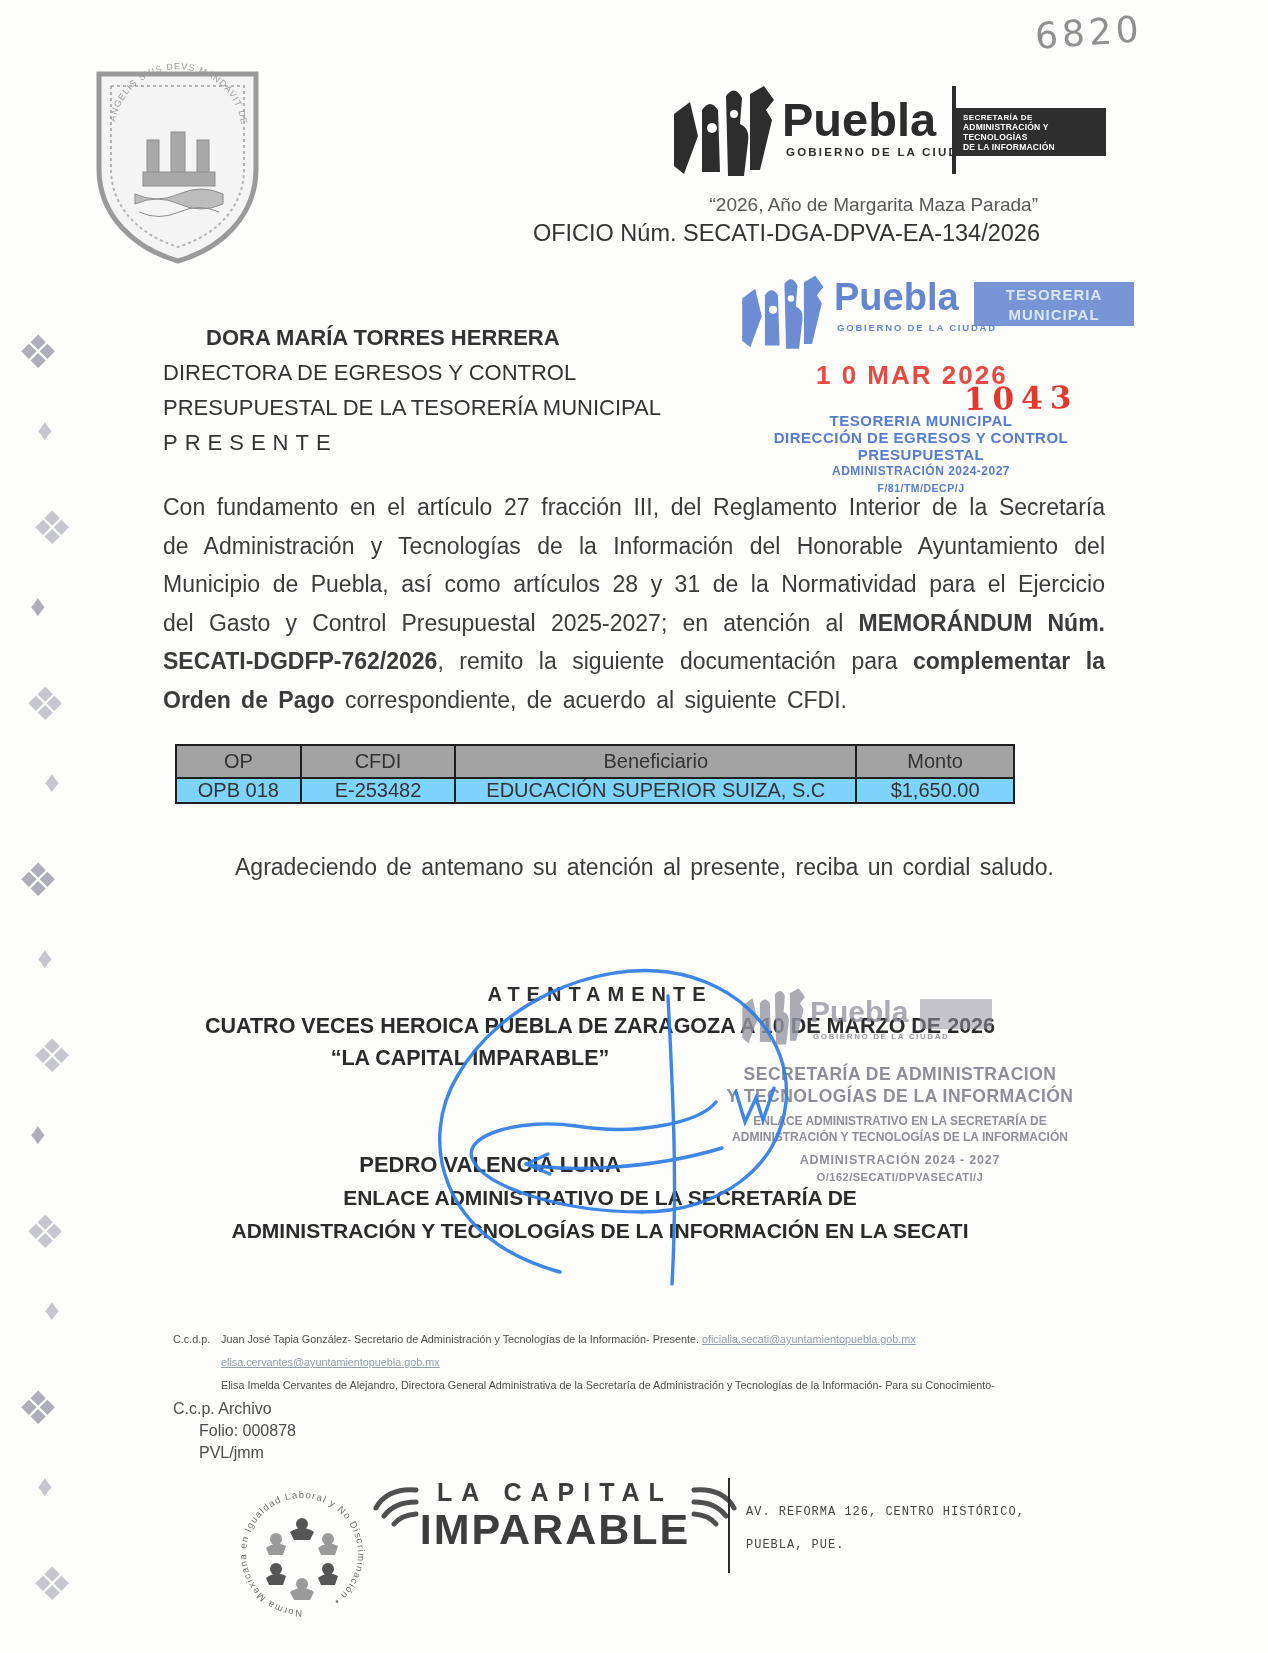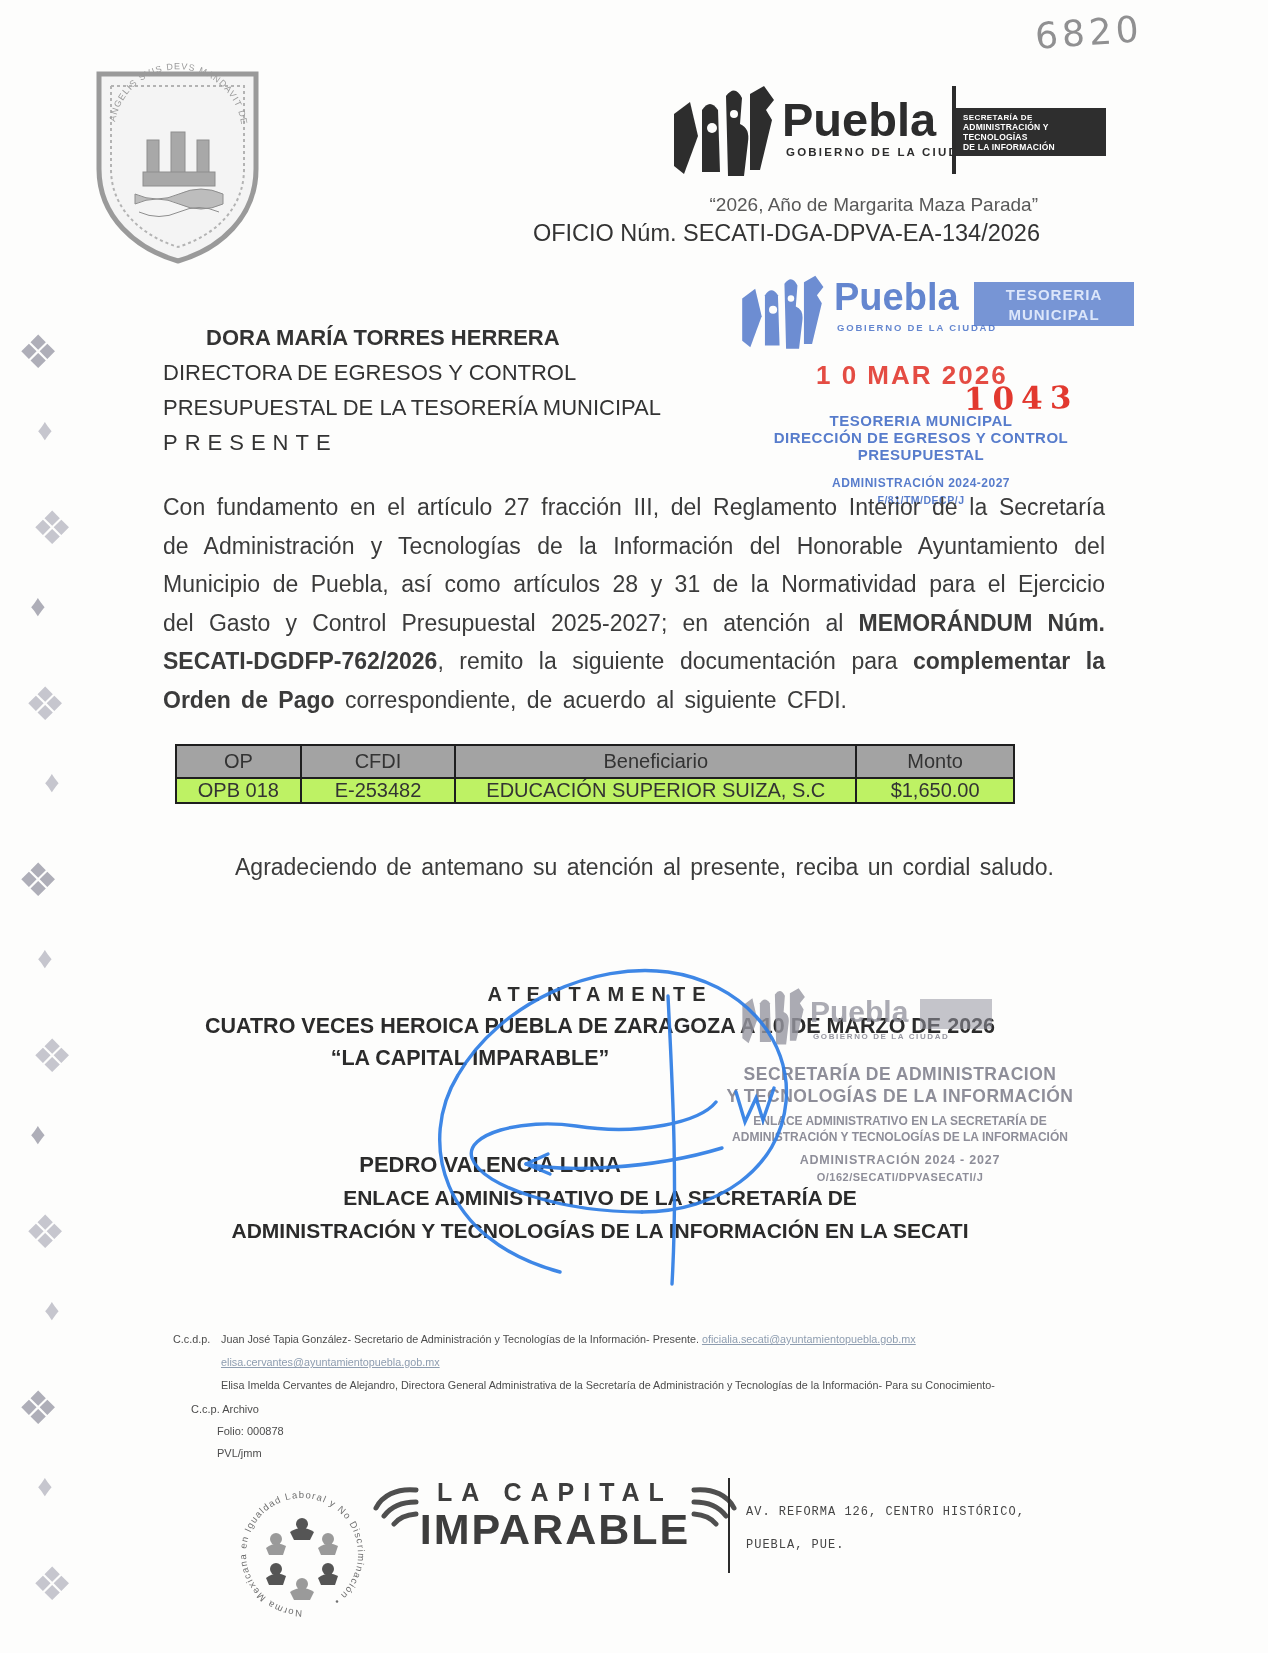--- a/index.html
+++ b/index.html
@@ -36,32 +36,32 @@
 
   
   .stamp-t { color:#4a72c8; }
   .stamp-t .s-brand { position:absolute; left:128px; top:4px; font-size:38px; font-weight:bold; color:#4a72c8; opacity:.85; }
   .stamp-t .s-tag { position:absolute; left:131px; top:50px; font-size:9.5px; font-weight:bold; letter-spacing:1.8px; color:#4a72c8; opacity:.85; }
   .stamp-t .s-box { position:absolute; left:268px; top:10px; width:160px; height:44px; background:rgba(74,114,200,.75); color:#dce6fa; text-align:center; font-weight:bold; font-size:15px; line-height:20px; padding-top:3px; letter-spacing:1px; filter:blur(.4px); }
   .stamp-t .s-date { position:absolute; left:110px; top:88px; font-size:26px; font-weight:bold; color:#e2392f; letter-spacing:2px; font-family:"Liberation Sans",sans-serif; opacity:.9; }
   .stamp-t .s-folio { position:absolute; left:258px; top:108px; font-size:31px; font-weight:bold; color:#e2392f; letter-spacing:7px; font-family:"DejaVu Serif", serif; transform:rotate(-1deg); }
   .stamp-t .s-lines { position:absolute; left:0; top:140px; width:430px; text-align:center; line-height:17px; opacity:.92; }
   .stamp-t .b1 { font-size:15px; font-weight:bold; letter-spacing:.5px; }
-  .stamp-t .b2 { font-size:12px; font-weight:bold; letter-spacing:.5px;margin-top:12px; }
+  .stamp-t .b2 { font-size:12px; font-weight:bold; letter-spacing:.5px; }
   .stamp-t .b3 { font-size:10.5px; font-weight:bold; letter-spacing:.5px; }
 
   
   .body-p { top:488px; left:163px; width:942px; font-size:23px; line-height:38.5px; text-align:justify; color:#3b3b3b; word-spacing:4px; }
   .body-p b, .b { font-weight:bold; }
   .thanks { top:848px; left:163px; width:942px; font-size:23px; line-height:39px; text-align:justify; text-indent:72px; color:#3b3b3b; word-spacing:3px; }
 
   
   table.cfdi { position:absolute; top:744px; left:175px; width:840px; border-collapse:collapse; font-size:20px; color:#333; }
   table.cfdi th { background:#a3a3a3; font-weight:normal; border:2px solid #1e1e1e; height:33px; }
-  table.cfdi td { border:2px solid #1e1e1e; height:24px; text-align:center; background:#bef264; }
+  table.cfdi td { border:2px solid #1e1e1e; height:24px; text-align:center; background:#7dd3fc; }
   .col-op{width:125px}.col-cfdi{width:155px}.col-ben{width:402px}.col-monto{width:158px}
 
   
   .atent { top:983px; left:0; width:1200px; text-align:center; font-size:20px; font-weight:bold; letter-spacing:7px; color:#2e2e2e; }
   .citydate { top:1014px; left:0; width:1200px; text-align:center; font-size:21.5px; font-weight:bold; color:#2b2b2b; }
   .capmotto { top:1046px; left:-130px; width:1200px; text-align:center; font-size:21.5px; font-weight:bold; color:#2b2b2b; }
   .signer { top:1152px; left:-110px; width:1200px; text-align:center; font-size:22px; font-weight:bold; color:#2b2b2b; }
   .signer2 { top:1186px; left:0; width:1200px; text-align:center; font-size:21px; font-weight:bold; color:#2b2b2b; }
   .signer3 { top:1219px; left:0; width:1200px; text-align:center; font-size:21px; font-weight:bold; color:#2b2b2b; }
 
@@ -73,21 +73,21 @@
   .g1 { position:absolute; left:0; top:78px; width:360px; text-align:center; font-size:17.5px; font-weight:bold; letter-spacing:.5px; line-height:22px; }
   .g2 { position:absolute; left:0; top:128px; width:360px; text-align:center; font-size:12px; font-weight:bold; line-height:16px; }
   .g3 { position:absolute; left:30px; top:168px; width:300px; text-align:center; font-size:12.5px; font-weight:bold; letter-spacing:.8px; }
   .g4 { position:absolute; left:30px; top:186px; width:300px; text-align:center; font-size:11px; font-weight:bold; letter-spacing:.5px; }
 
   
   .cc { top:1328px; left:173px; width:920px; font-size:10.8px; color:#4c4c4c; line-height:23px; }
   .cc .lbl { display:inline-block; width:48px; }
   .cc a { color:#8e9db0; text-decoration:underline; }
   .cc .indent { padding-left:48px; }
-  .ccp-block { top:1398px; left:173px; font-size:11px; color:#4c4c4c; line-height:22px;margin-left:18px; }
+  .ccp-block { top:1398px; left:173px; font-size:16px; color:#4c4c4c; line-height:22px; }
   .ccp-block .ind { padding-left:26px; }
 
   
   .capital { top:1478px; left:390px; width:330px; text-align:center; color:#3d3d3d; }
   .capital .c1 { font-size:25px; font-weight:bold; letter-spacing:9px; }
   .capital .c2 { font-size:43px; font-weight:bold; letter-spacing:2px; margin-top:-2px; }
   .divider { top:1478px; left:728px; width:2px; height:95px; background:#2c2c2c; }
   .address { top:1496px; left:746px; font-family:"Liberation Mono", monospace; font-size:12px; line-height:33px; color:#454545; letter-spacing:1px; }
 
   

